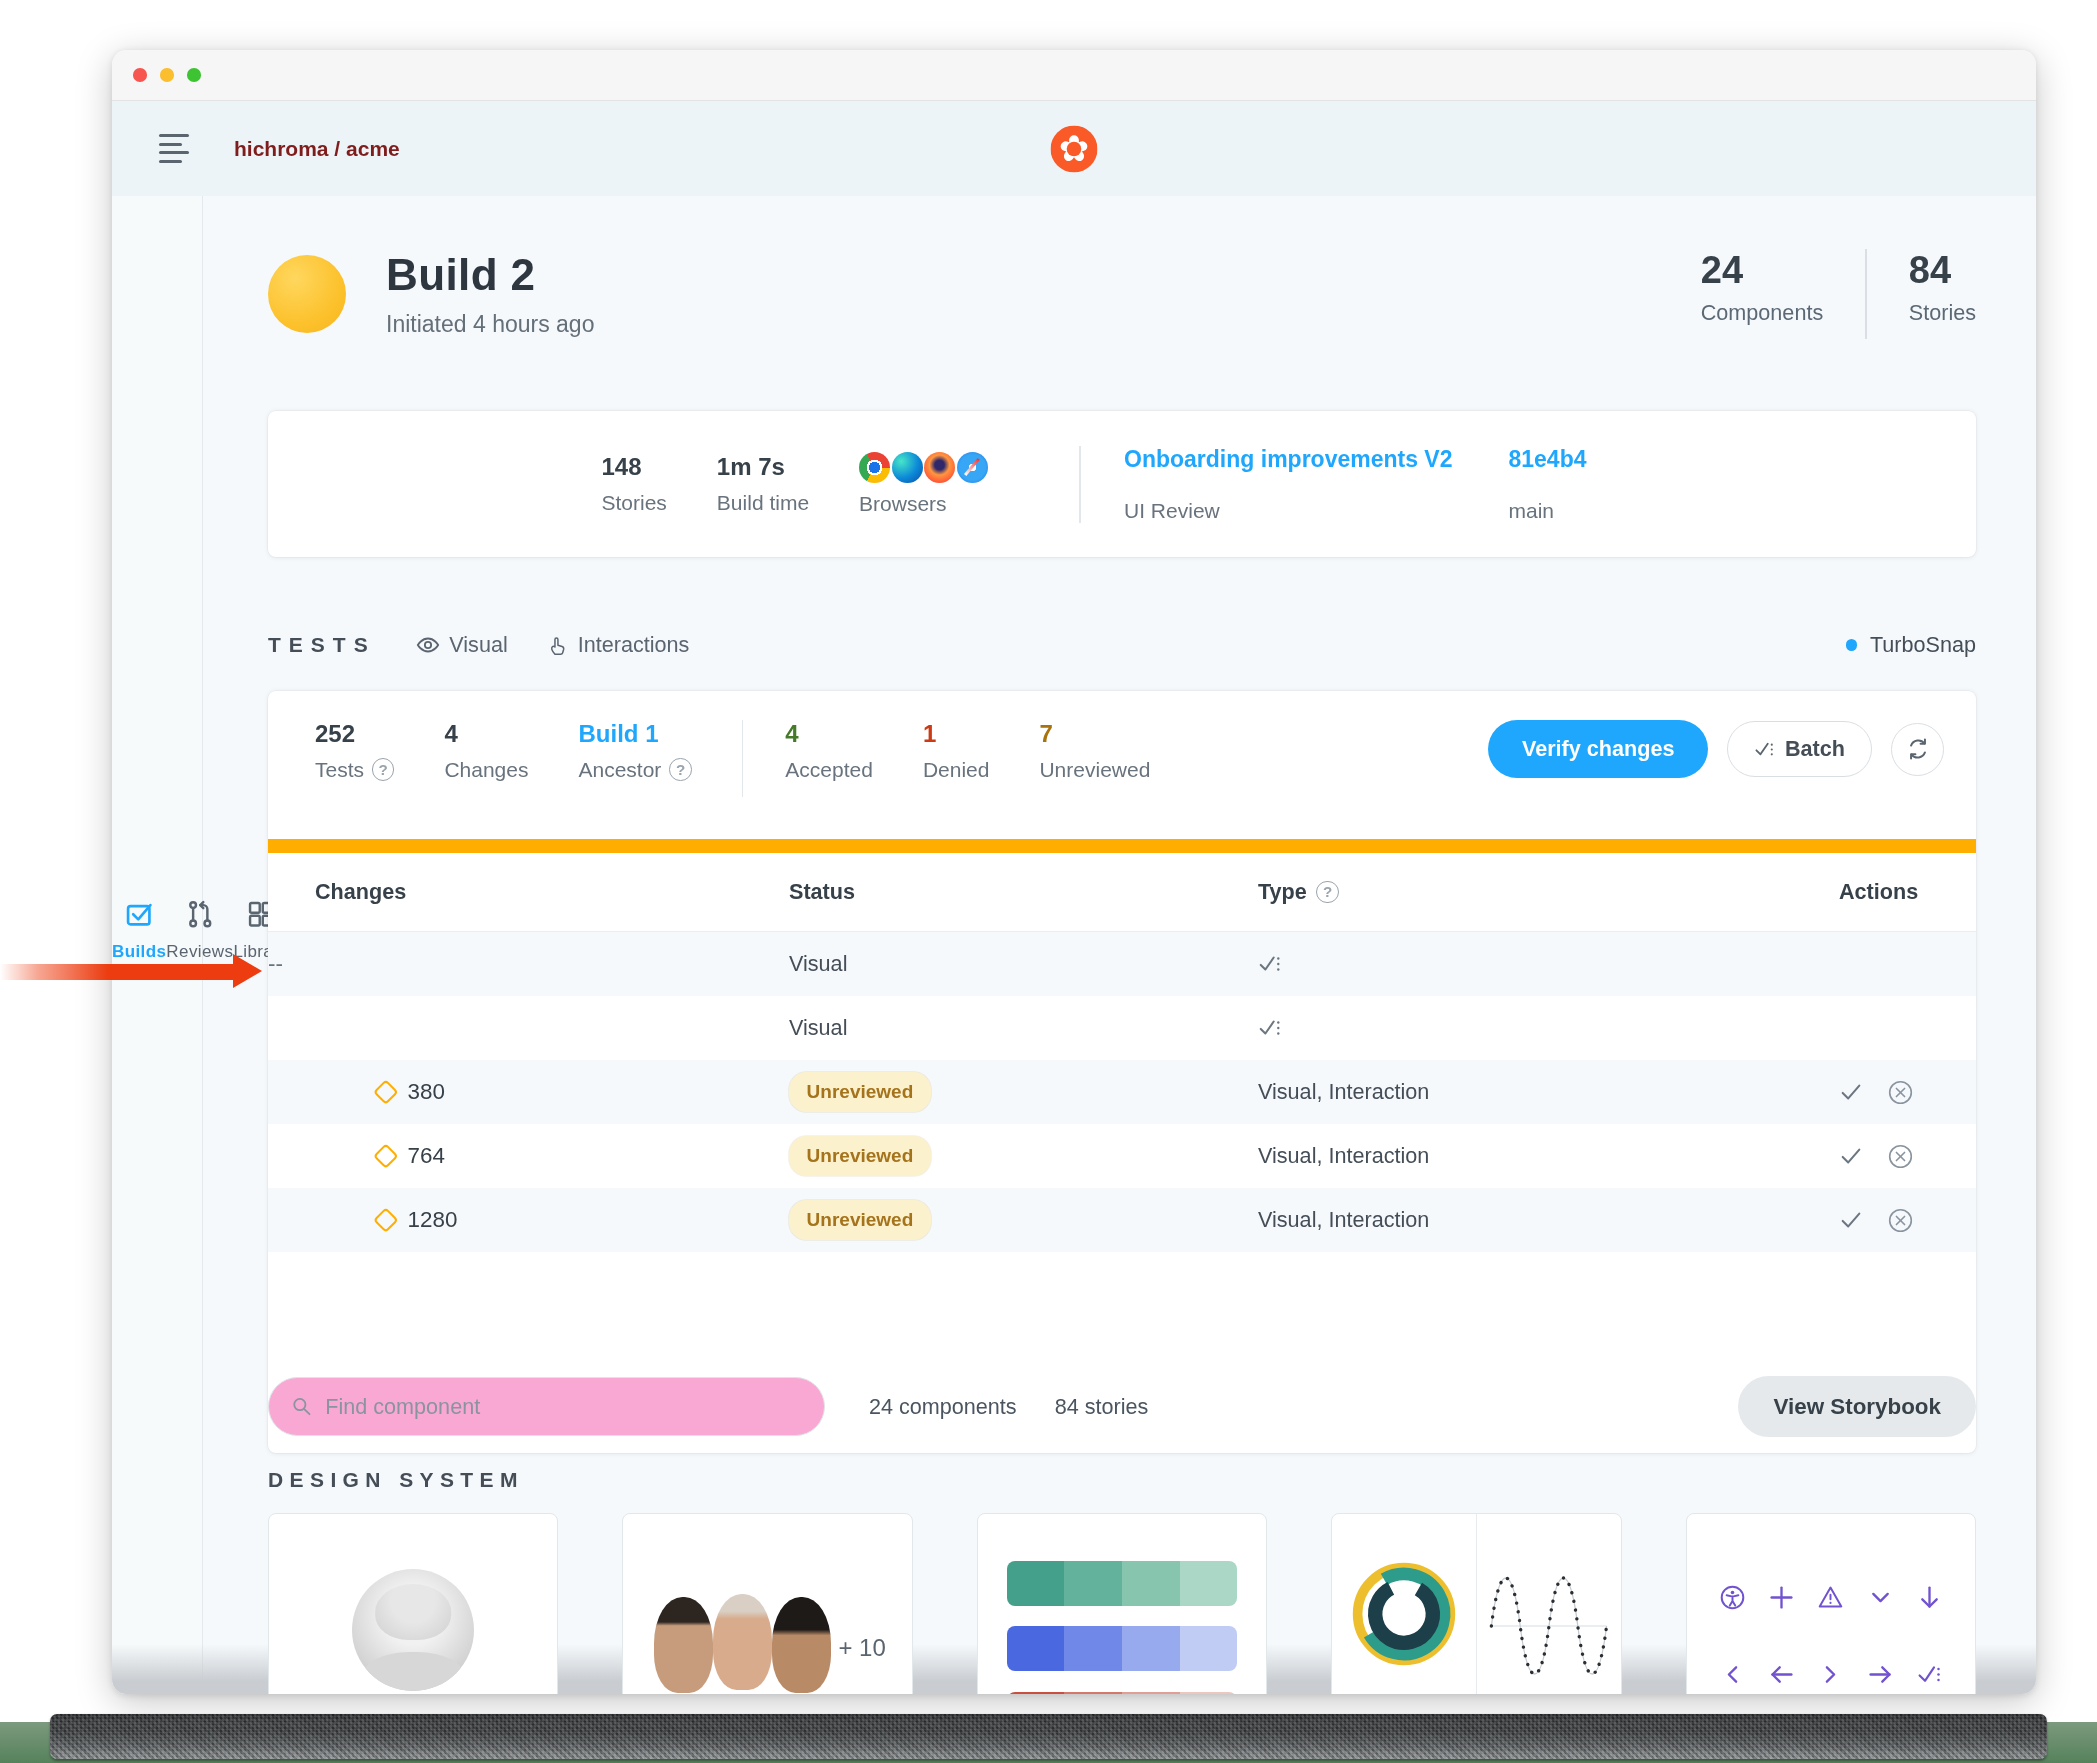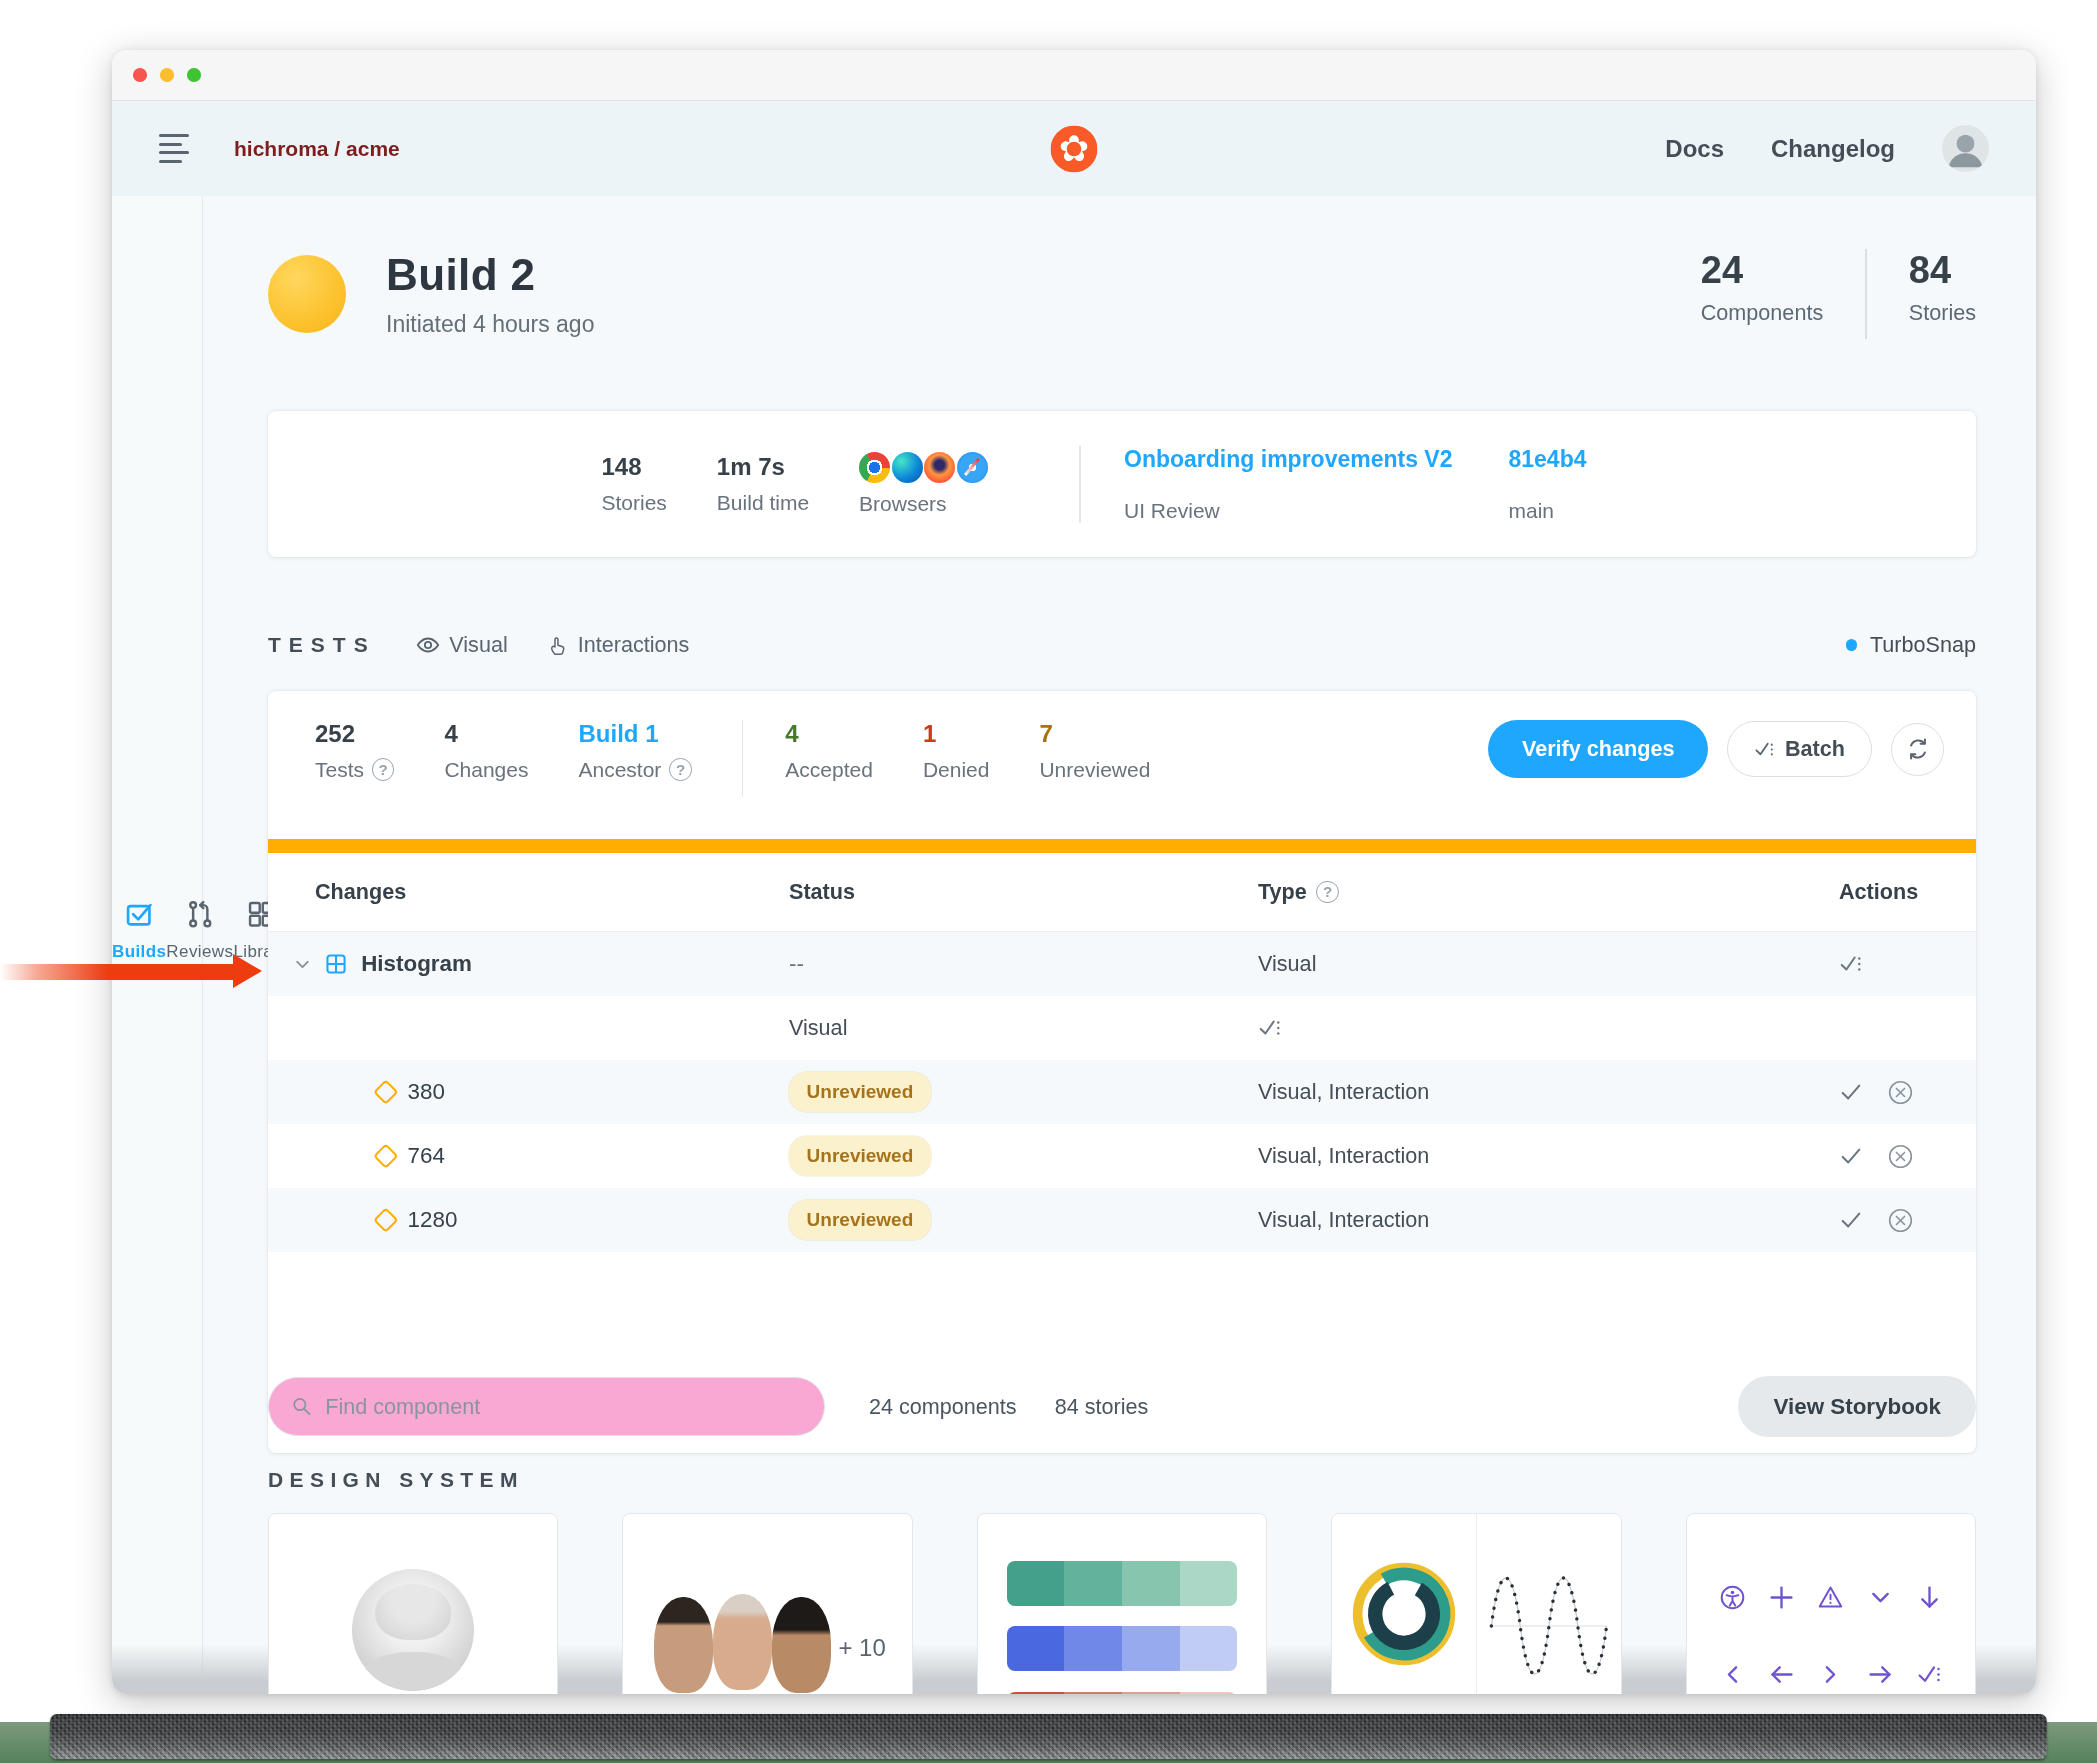--- a/index.html
+++ b/index.html
@@ -211,31 +211,20 @@
           <g fill="#fff">
             <rect x="23" y="12" width="12" height="22" rx="6" transform="rotate(0 29 29)"></rect>
             <rect x="23" y="12" width="12" height="22" rx="6" transform="rotate(72 29 29)"></rect>
             <rect x="23" y="12" width="12" height="22" rx="6" transform="rotate(144 29 29)"></rect>
             <rect x="23" y="12" width="12" height="22" rx="6" transform="rotate(216 29 29)"></rect>
             <rect x="23" y="12" width="12" height="22" rx="6" transform="rotate(288 29 29)"></rect>
             <circle cx="29" cy="29" r="9" fill="#fa5a28"></circle>
           </g>
         </svg>
       </span>
-      <span class="nav-right">
-        <span class="nav-link">Docs</span>
-        <span class="nav-link">Changelog</span>
-        <span class="avatar">
-          <svg viewBox="0 0 58 58" width="47" height="47">
-            <circle cx="29" cy="29" r="29" fill="#dfe4e7"></circle>
-            <circle cx="29" cy="23" r="11" fill="#9aa4ab"></circle>
-            <path d="M8 52c3-12 12-17 21-17s18 5 21 17z" fill="#8d979e"></path>
-          </svg>
-        </span>
-      </span>
     </div>
 
     <div class="sidebar">
       <div class="side-item active">
         <span>
           <svg width="30.5" height="30.5" viewBox="0 0 30 30" fill="none" stroke="#1ea7fd" stroke-width="2.6" stroke-linecap="round" stroke-linejoin="round">
             <rect x="4" y="7" width="21" height="18" rx="2.5"></rect>
               <polyline points="9,15 14,20 26,6"></polyline>
           </svg>
         </span>
@@ -419,31 +408,20 @@
           <span class="hc">Changes</span>
           <span class="hc">Status</span>
           <span class="hc">
             <span>Type</span>
               <span class="help">?</span>
           </span>
           <span class="hc">Actions</span>
         </div>
 
         <div class="trow alt">
-          <div class="cell-name">
-            <svg width="21" height="21" viewBox="0 0 24 24" fill="none" stroke="#8a949e" stroke-width="2.3" stroke-linecap="round" stroke-linejoin="round">
-                <polyline points="6,9 12,15 18,9"></polyline>
-              </svg>
-            <svg style="margin-left:11.2px" width="24" height="24" viewBox="0 0 28 28" fill="none" stroke="#1ea7fd" stroke-width="2.4">
-              <rect x="4" y="4" width="20" height="20" rx="3"></rect>
-                <line x1="14" y1="4" x2="14" y2="24"></line>
-                <line x1="4" y1="14" x2="24" y2="14"></line>
-            </svg>
-            <span class="rowname" style="font-weight:700">Histogram</span>
-          </div>
           <div><span class="dash">--</span></div>
           <div class="cell-type"><span>Visual</span></div>
           <div class="cell-actions">
             <span class="aicon">
               <svg width="24" height="24" viewBox="0 0 26 26" fill="none" stroke="#6b7680" stroke-width="2.2" stroke-linecap="round" stroke-linejoin="round">
                 <polyline points="3,14 8,19 17,6"></polyline>
                 <circle cx="22" cy="7" r="1.3" fill="#6b7680" stroke="none"></circle>
                   <circle cx="22" cy="13" r="1.3" fill="#6b7680" stroke="none"></circle>
                   <circle cx="22" cy="19" r="1.3" fill="#6b7680" stroke="none"></circle>
               </svg>

